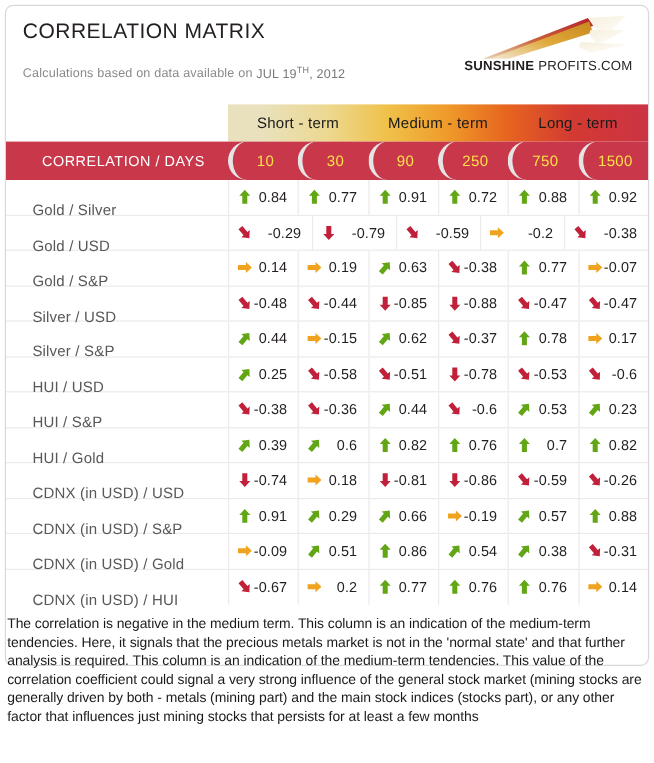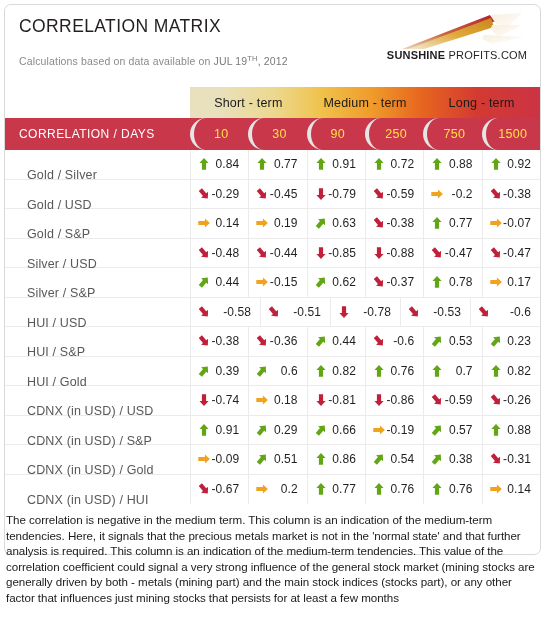--- a/index.html
+++ b/index.html
@@ -96,21 +96,21 @@
   
   .colhead {
     display: flex;
     height: 32px;
     background: #c8374a;
   }
   .colhead .rowlabel-head {
     width: 185px;
     display: flex;
     align-items: center;
-    padding-left: 14px;
+    padding-left: 30px;
     color: #ffffff;
     font-size: 12px;
     letter-spacing: .45px;
     white-space: nowrap;
   }
   .colhead .cell-head {
     flex: 1 1 0;
     display: flex;
     align-items: center;
     justify-content: center;
@@ -309,30 +309,20 @@
                 <g transform="rotate(140 6 6.5)">
                   <path d="M6 0.6 L10.6 5.6 L8.1 5.6 L8.1 12.2 L3.9 12.2 L3.9 5.6 L1.4 5.6 Z" fill="#c1203a"></path>
                 </g>
               </svg>
             </span>
             <span class="val">-0.29</span>
           </div>
           <div class="cell">
             <span class="arrow">
               <svg width="12" height="13" viewBox="0 0 12 13">
-                <g transform="rotate(140 6 6.5)">
-                  <path d="M6 0.6 L10.6 5.6 L8.1 5.6 L8.1 12.2 L3.9 12.2 L3.9 5.6 L1.4 5.6 Z" fill="#c1203a"></path>
-                </g>
-              </svg>
-            </span>
-            <span class="val">-0.45</span>
-          </div>
-          <div class="cell">
-            <span class="arrow">
-              <svg width="12" height="13" viewBox="0 0 12 13">
                 <g transform="rotate(180 6 6.5)">
                   <path d="M6 0.6 L10.6 5.6 L8.1 5.6 L8.1 12.2 L3.9 12.2 L3.9 5.6 L1.4 5.6 Z" fill="#c1203a"></path>
                 </g>
               </svg>
             </span>
             <span class="val">-0.79</span>
           </div>
           <div class="cell">
             <span class="arrow">
               <svg width="12" height="13" viewBox="0 0 12 13">
@@ -551,20 +541,30 @@
               </svg>
             </span>
             <span class="val">0.17</span>
           </div>
         </div>
         <div class="row">
           <div class="rowlabel">HUI / USD</div>
           <div class="cell">
             <span class="arrow">
               <svg width="12" height="13" viewBox="0 0 12 13">
+                <g transform="rotate(40 6 6.5)">
+                  <path d="M6 0.6 L10.6 5.6 L8.1 5.6 L8.1 12.2 L3.9 12.2 L3.9 5.6 L1.4 5.6 Z" fill="#63a615"></path>
+                </g>
+              </svg>
+            </span>
+            <span class="val">0.25</span>
+          </div>
+          <div class="cell">
+            <span class="arrow">
+              <svg width="12" height="13" viewBox="0 0 12 13">
                 <g transform="rotate(140 6 6.5)">
                   <path d="M6 0.6 L10.6 5.6 L8.1 5.6 L8.1 12.2 L3.9 12.2 L3.9 5.6 L1.4 5.6 Z" fill="#c1203a"></path>
                 </g>
               </svg>
             </span>
             <span class="val">-0.58</span>
           </div>
           <div class="cell">
             <span class="arrow">
               <svg width="12" height="13" viewBox="0 0 12 13">

